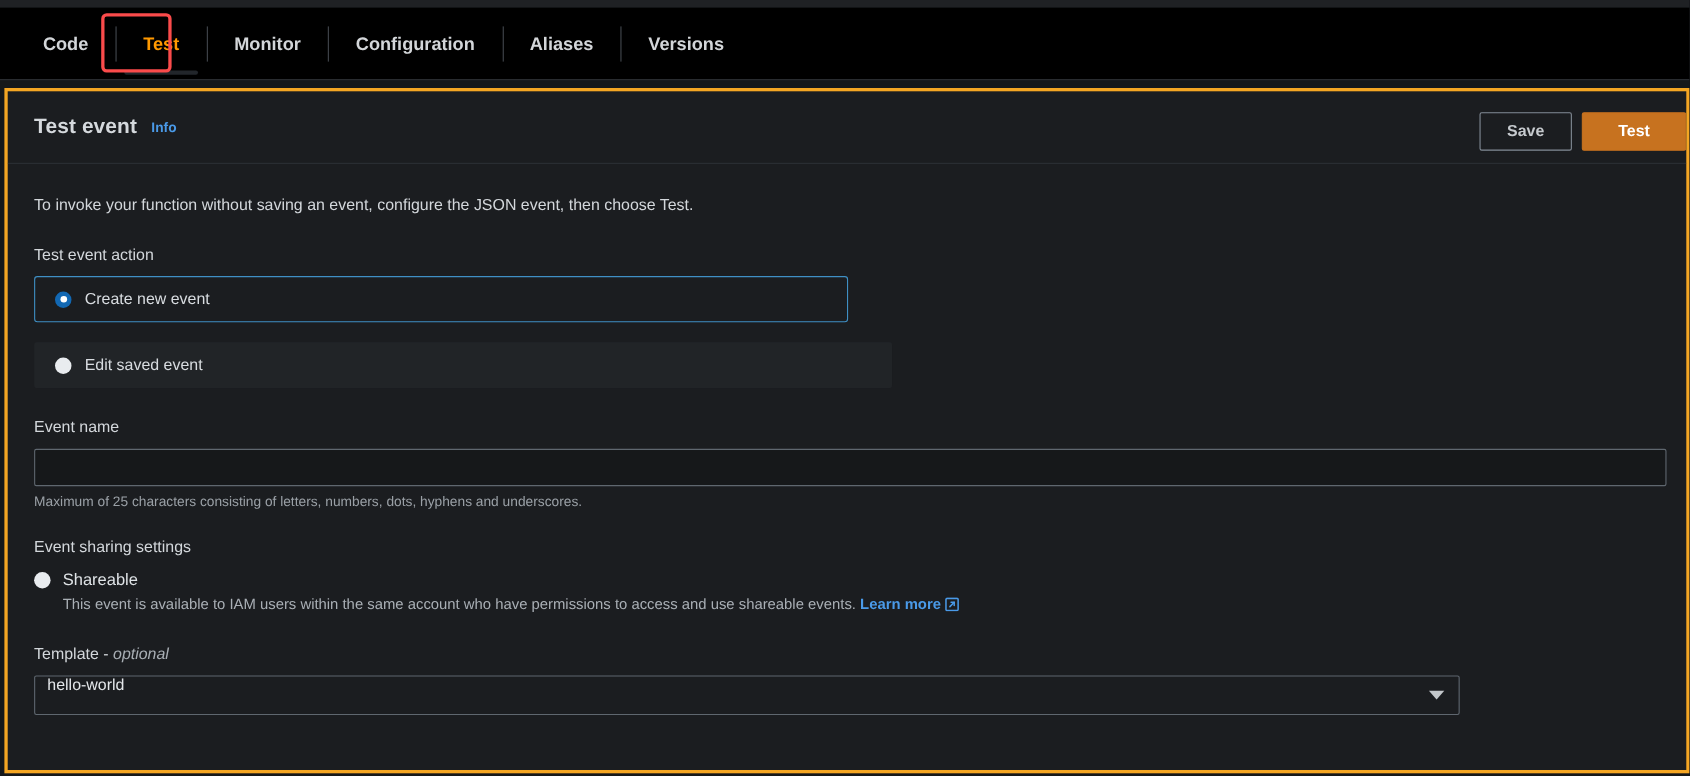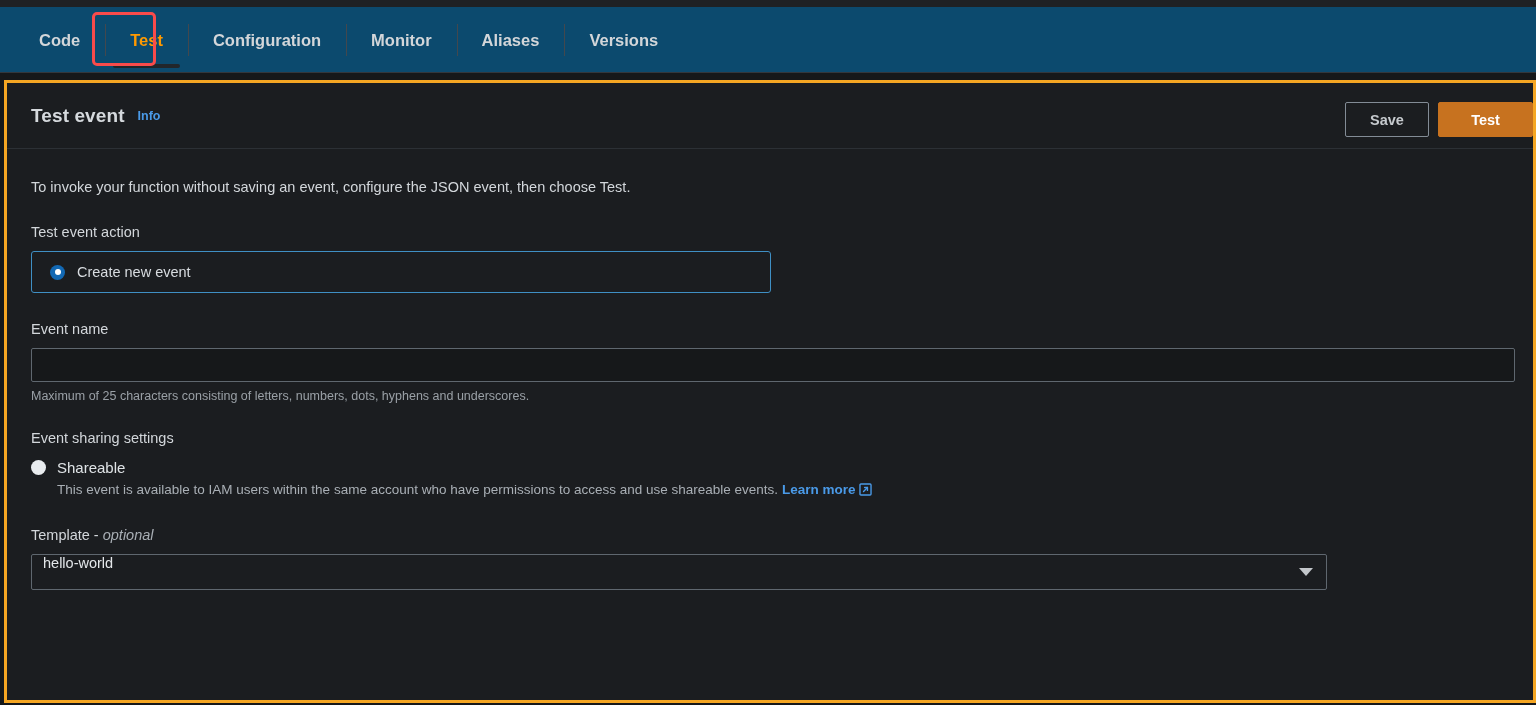--- a/index.html
+++ b/index.html
@@ -28,21 +28,21 @@
     height: 7px;
     background: #1f2124;
   }
 
   
   .tabbar {
     position: absolute;
     top: 7px; left: 0;
     width: 1536px;
     height: 66px;
-    background: #0c4a6e;
+    background: #000000;
     display: flex;
     align-items: center;
     padding-left: 14px;
   }
   .tabbar::after {
     content: "";
     position: absolute;
     left: 0; right: 0; bottom: 0;
     height: 1px;
     background: #33373c;
@@ -321,24 +321,24 @@
   <div class="top-strip"></div>
 
   <div class="tabbar">
     <div class="tab">
       <span>Code</span>
     </div>
     <div class="tab active">
       <span>Test</span>
     </div>
     <div class="tab">
+      <span>Monitor</span>
+    </div>
+    <div class="tab">
       <span>Configuration</span>
-    </div>
-    <div class="tab">
-      <span>Monitor</span>
     </div>
     <div class="tab">
       <span>Aliases</span>
     </div>
     <div class="tab">
       <span>Versions</span>
     </div>
   </div>
   <div class="tab-annot"></div>
 
@@ -356,20 +356,24 @@
 
     <div class="panel-body">
 
       <div class="intro">To invoke your function without saving an event, configure the JSON event, then choose Test.</div>
 
       <div class="field-label">Test event action</div>
       <div class="tile-row">
         <div class="tile selected w-left">
           <span class="radio on"></span>
           <span>Create new event</span>
+        </div>
+        <div class="tile unselected w-right">
+          <span class="radio off"></span>
+          <span>Edit saved event</span>
         </div>
       </div>
 
       <div class="field-label">Event name</div>
       <input class="text-input" type="text" placeholder="" style="">
       <div class="hint">Maximum of 25 characters consisting of letters, numbers, dots, hyphens and underscores.</div>
 
       <div class="sharing-block">
         <div class="field-label">Event sharing settings</div>
 

